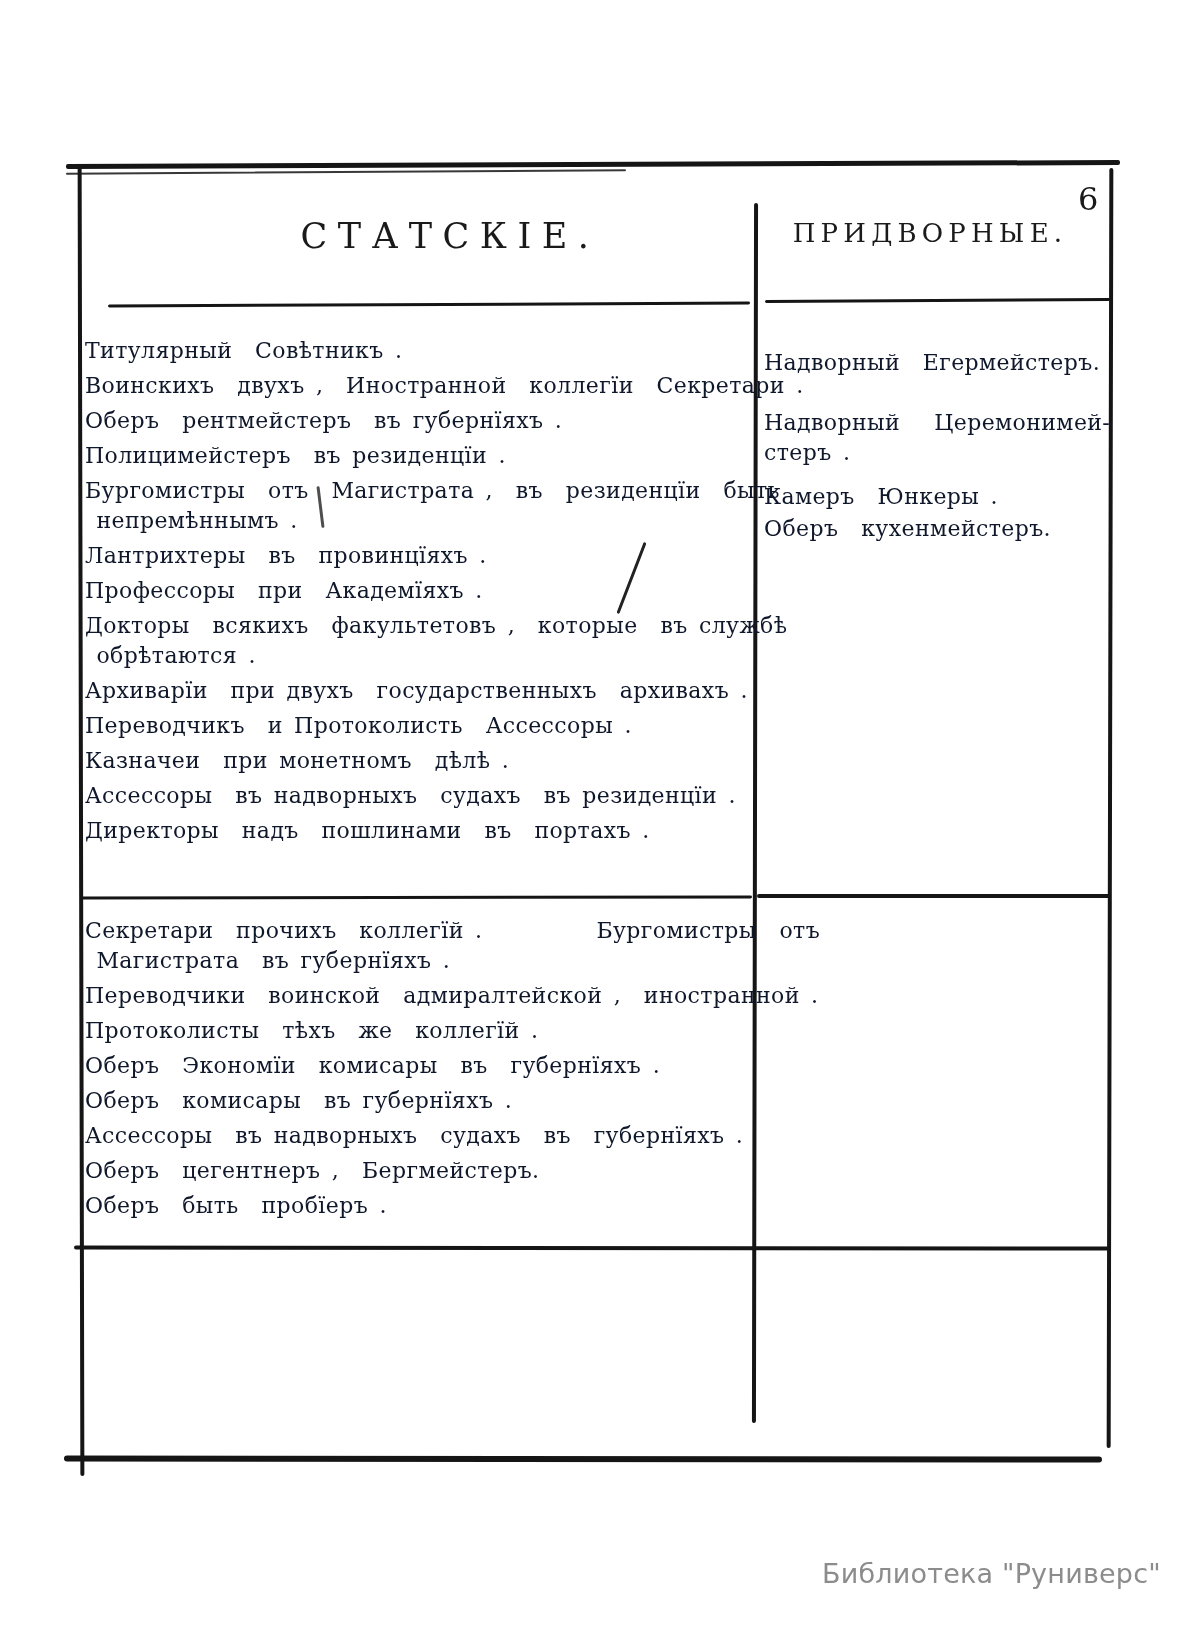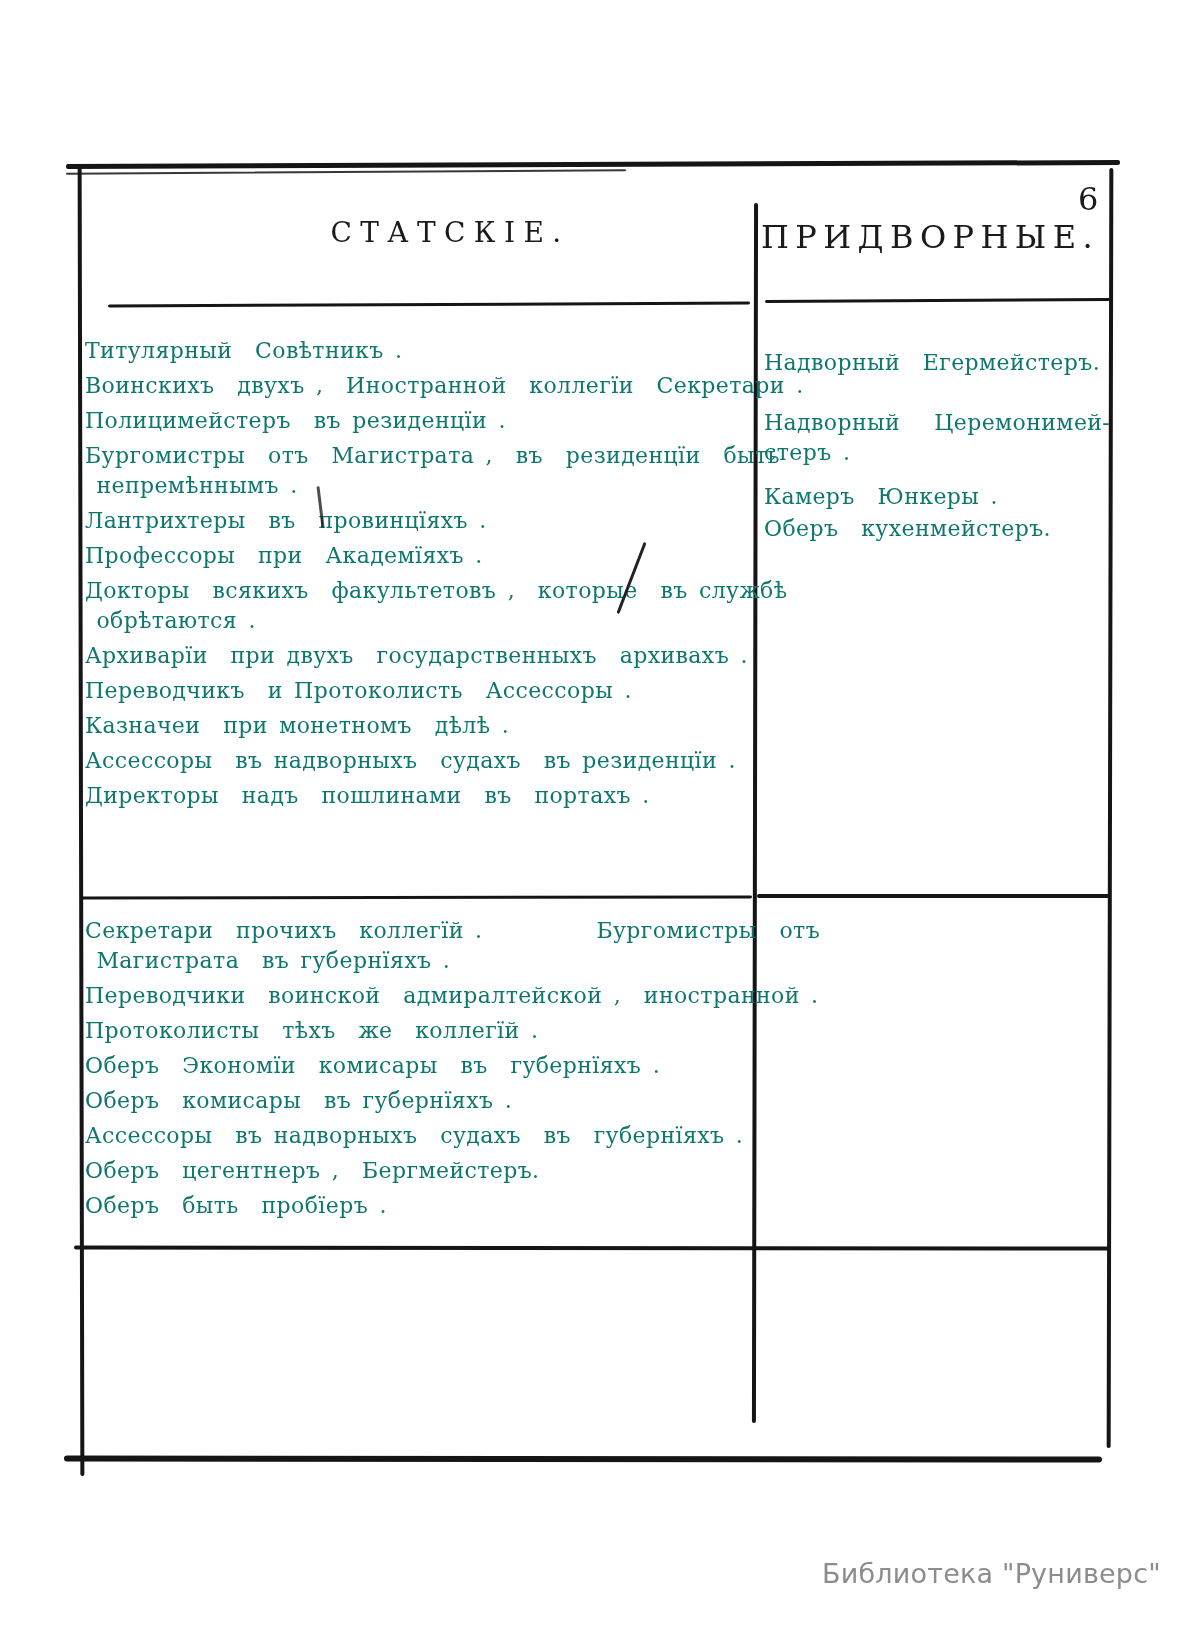--- a/index.html
+++ b/index.html
@@ -28,31 +28,31 @@
   .artifact-1{left:630px;top:540px;width:3px;height:76px;transform:rotate(21deg);}
   .artifact-2{left:319px;top:486px;width:3px;height:42px;transform:rotate(-7deg);opacity:.8;}
 
   
   .pgnum{
     position:absolute;left:1078px;top:180px;
     font-size:32px;z-index:2;
   }
   .col-header{
     position:absolute;top:216px;z-index:2;
-    font-size:28px;text-align:center;
+    font-size:35px;text-align:center;
     letter-spacing:0.30em;word-spacing:2px;white-space:pre;
   }
   .col-header.left{left:130px;width:640px;}
-  .col-header.right{left:760px;width:340px;top:218px;font-size:32px;letter-spacing:0.20em;}
+  .col-header.right{left:760px;width:340px;top:218px;font-size:26px;letter-spacing:0.20em;}
   .rank-list{position:absolute;z-index:2;}
   .rank-list .item{
     font-size:22px;line-height:30px;
     letter-spacing:0.4px;word-spacing:4px;
     white-space:pre;margin-bottom:5px;
-    color:#0f766e;
+    color:#0f172a;
   }
   .list-s1-left{left:85px;top:336px;width:668px;}
   .list-s1-right{left:764px;top:348px;width:332px;}
   .list-s1-right .item:nth-child(1){margin-bottom:30px;}
   .list-s1-right .item:nth-child(2){margin-bottom:14px;}
   .list-s1-right .item:nth-child(3){margin-bottom:2px;}
   .list-s2-left{left:85px;top:916px;width:755px;}
 
   .watermark{
     position:absolute;left:822px;top:1558px;width:280px;
@@ -81,20 +81,21 @@
   <div class="artifact artifact-2"></div>
 
   <div class="pgnum">6</div>
 
   <div class="col-header left">СТАТСКІЕ.</div>
   <div class="col-header right">ПРИДВОРНЫЕ.</div>
 
   <div class="rank-list list-s1-left">
     <div class="item">Титулярный  Совѣтникъ .</div>
     <div class="item">Воинскихъ  двухъ ,  Иностранной  коллегїи  Секретари .</div>
+    <div class="item">Оберъ  рентмейстеръ  въ губернїяхъ .</div>
     <div class="item">Полицимейстеръ  въ резиденцїи .</div>
     <div class="item">Бургомистры  отъ  Магистрата ,  въ  резиденцїи  быть
  непремѣннымъ .</div>
     <div class="item">Лантрихтеры  въ  провинцїяхъ .</div>
     <div class="item">Профессоры  при  Академїяхъ .</div>
     <div class="item">Докторы  всякихъ  факультетовъ ,  которые  въ службѣ
  обрѣтаются .</div>
     <div class="item">Архиварїи  при двухъ  государственныхъ  архивахъ .</div>
     <div class="item">Переводчикъ  и Протоколисть  Ассессоры .</div>
     <div class="item">Казначеи  при монетномъ  дѣлѣ .</div>

